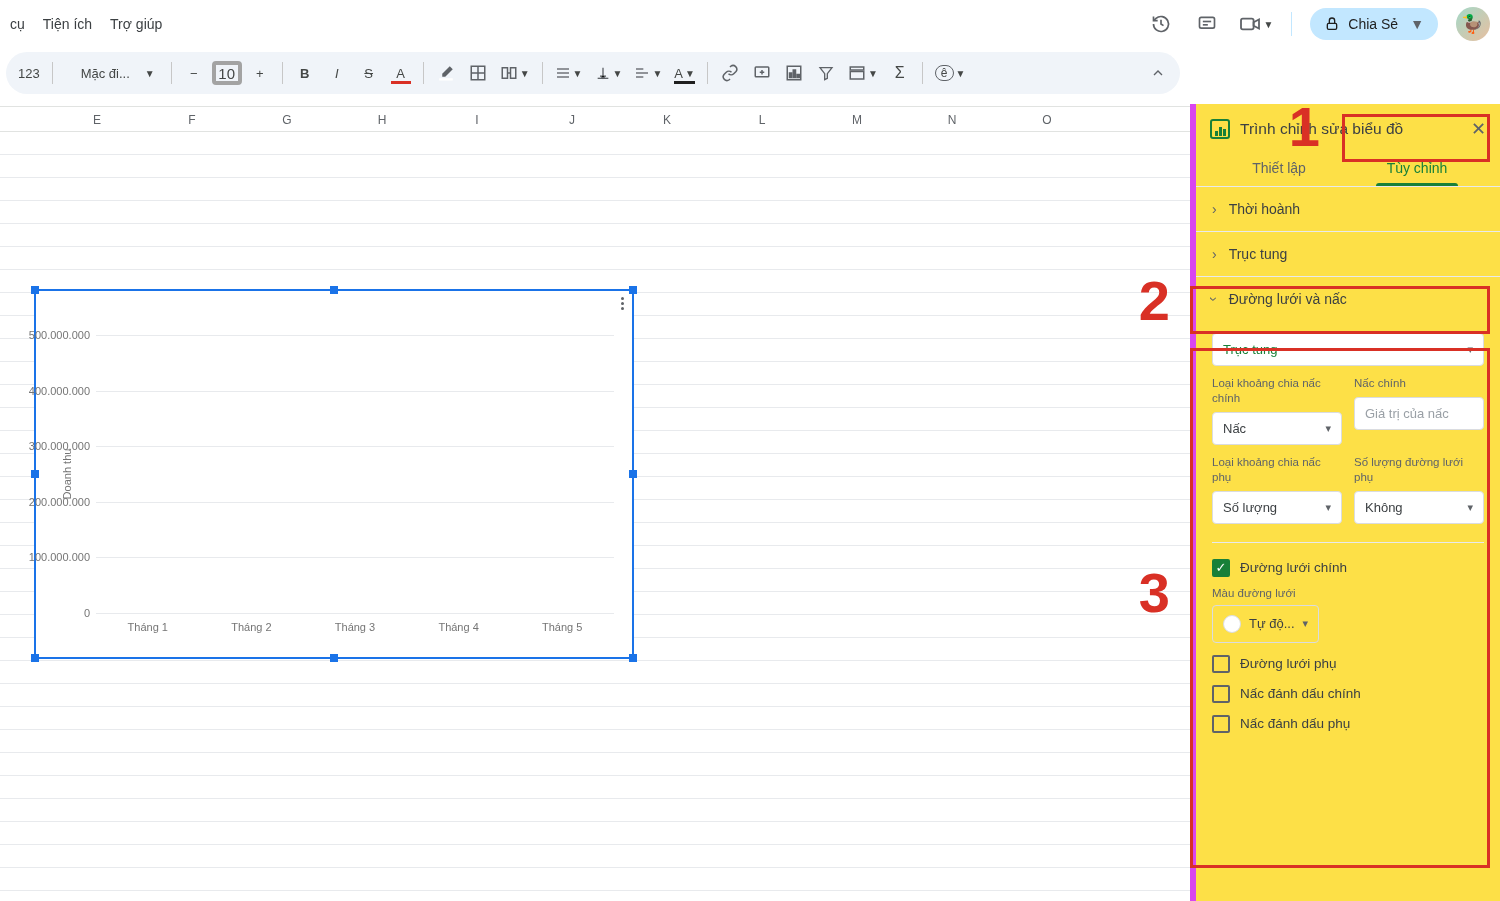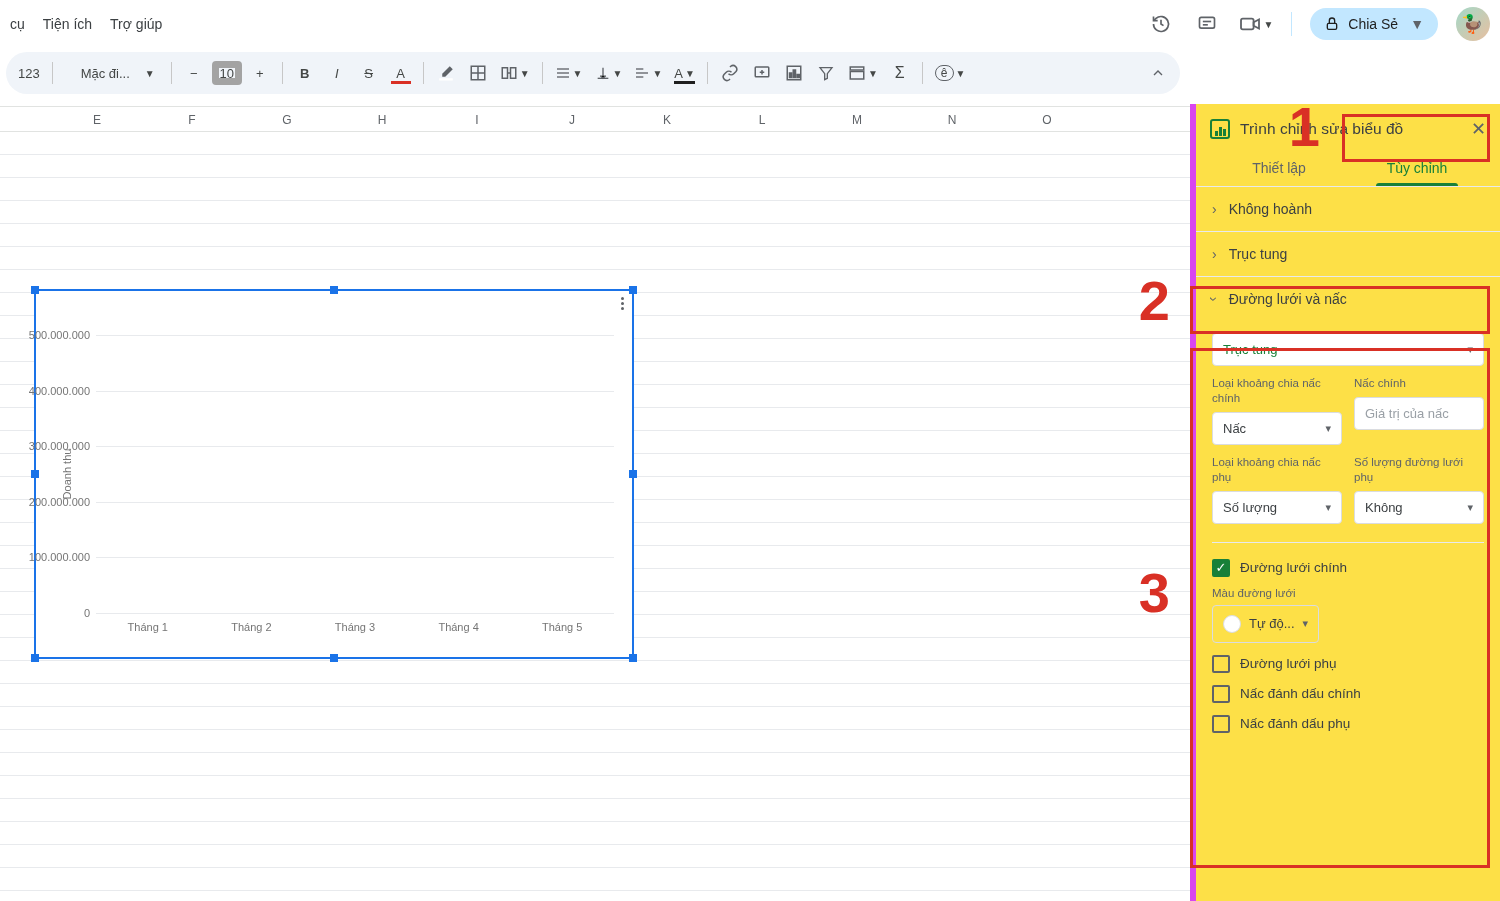--- a/index.html
+++ b/index.html
@@ -13,21 +13,21 @@
 .share-btn { background: #c2e7ff; border-radius: 40px; padding: 8px 14px; display: flex; align-items: center; gap: 8px; font-size: 14px; color: #1f1f1f; }
 .share-btn .chev { margin-left: 4px; color:#5f6368;}
 .avatar { width: 34px; height: 34px; border-radius: 50%; background: linear-gradient(135deg,#a3d9c9,#e8bfa0); display:flex; align-items:center; justify-content:center; font-size:18px;}
 .vdivider { width:1px; height:24px; background:#c2e7ff;}
 
 
 .toolbar { height: 42px; background: #f0f4f9; border-radius: 24px; margin: 4px 320px 10px 6px; display: flex; align-items: center; padding: 0 8px; gap: 4px; color:#444746;justify-content:flex-end; }
 .tb-btn { min-width: 28px; height: 28px; border-radius: 4px; display: flex; align-items: center; justify-content: center; padding: 0 4px; font-size: 13px; color:#444746; position:relative;}
 .tb-btn.font { min-width: 90px; justify-content: space-between; padding: 0 8px; margin-left: 12px; }
 .tb-sep { width: 1px; height: 22px; background: #c7c7c7; margin: 0 4px; }
-.fontsize-box { border:7px solid #a3a3a3; border-radius:4px; width:30px; height:24px; display:flex; align-items:center; justify-content:center; font-size:13px;}
+.fontsize-box { border:4px solid #a3a3a3; border-radius:4px; width:30px; height:24px; display:flex; align-items:center; justify-content:center; font-size:15px;}
 .collapse-arrow { margin-left:auto; }
 .dropdown-caret { font-size:10px; margin-left:2px; color:#444746;}
 .underline-red { position:absolute; bottom:3px; left:4px; right:4px; height:3px; background:#d93025;}
 .underline-black { position:absolute; bottom:3px; left:4px; right:4px; height:3px; background:#1f1f1f;}
 
 
 .main { display: flex; height: calc(901px - 48px - 56px); }
 .sheet-area { flex: 1; position: relative; background:#fff;}
 .sidebar { width: 310px; background: #fde047; border-left: 6px solid #d946ef; display: flex; flex-direction: column; position:relative;}
 
@@ -380,21 +380,21 @@
       <div class="title">Trình chỉnh sửa biểu đồ</div>
       <div class="close">✕</div>
     </div>
     <div class="sb-tabs">
       <div class="sb-tab">Thiết lập</div>
       <div class="sb-tab active">Tùy chỉnh</div>
     </div>
 
     <div class="sb-section">
       <span class="chev">›</span>
-      <span>Không hoành</span>
+      <span>Thời hoành</span>
     </div>
     <div class="sb-section">
       <span class="chev">›</span>
       <span>Trục tung</span>
     </div>
     <div class="sb-section" style="border-bottom:none;">
       <span class="chev" style="transform:rotate(90deg);">›</span>
       <span>Đường lưới và nấc</span>
     </div>
 

